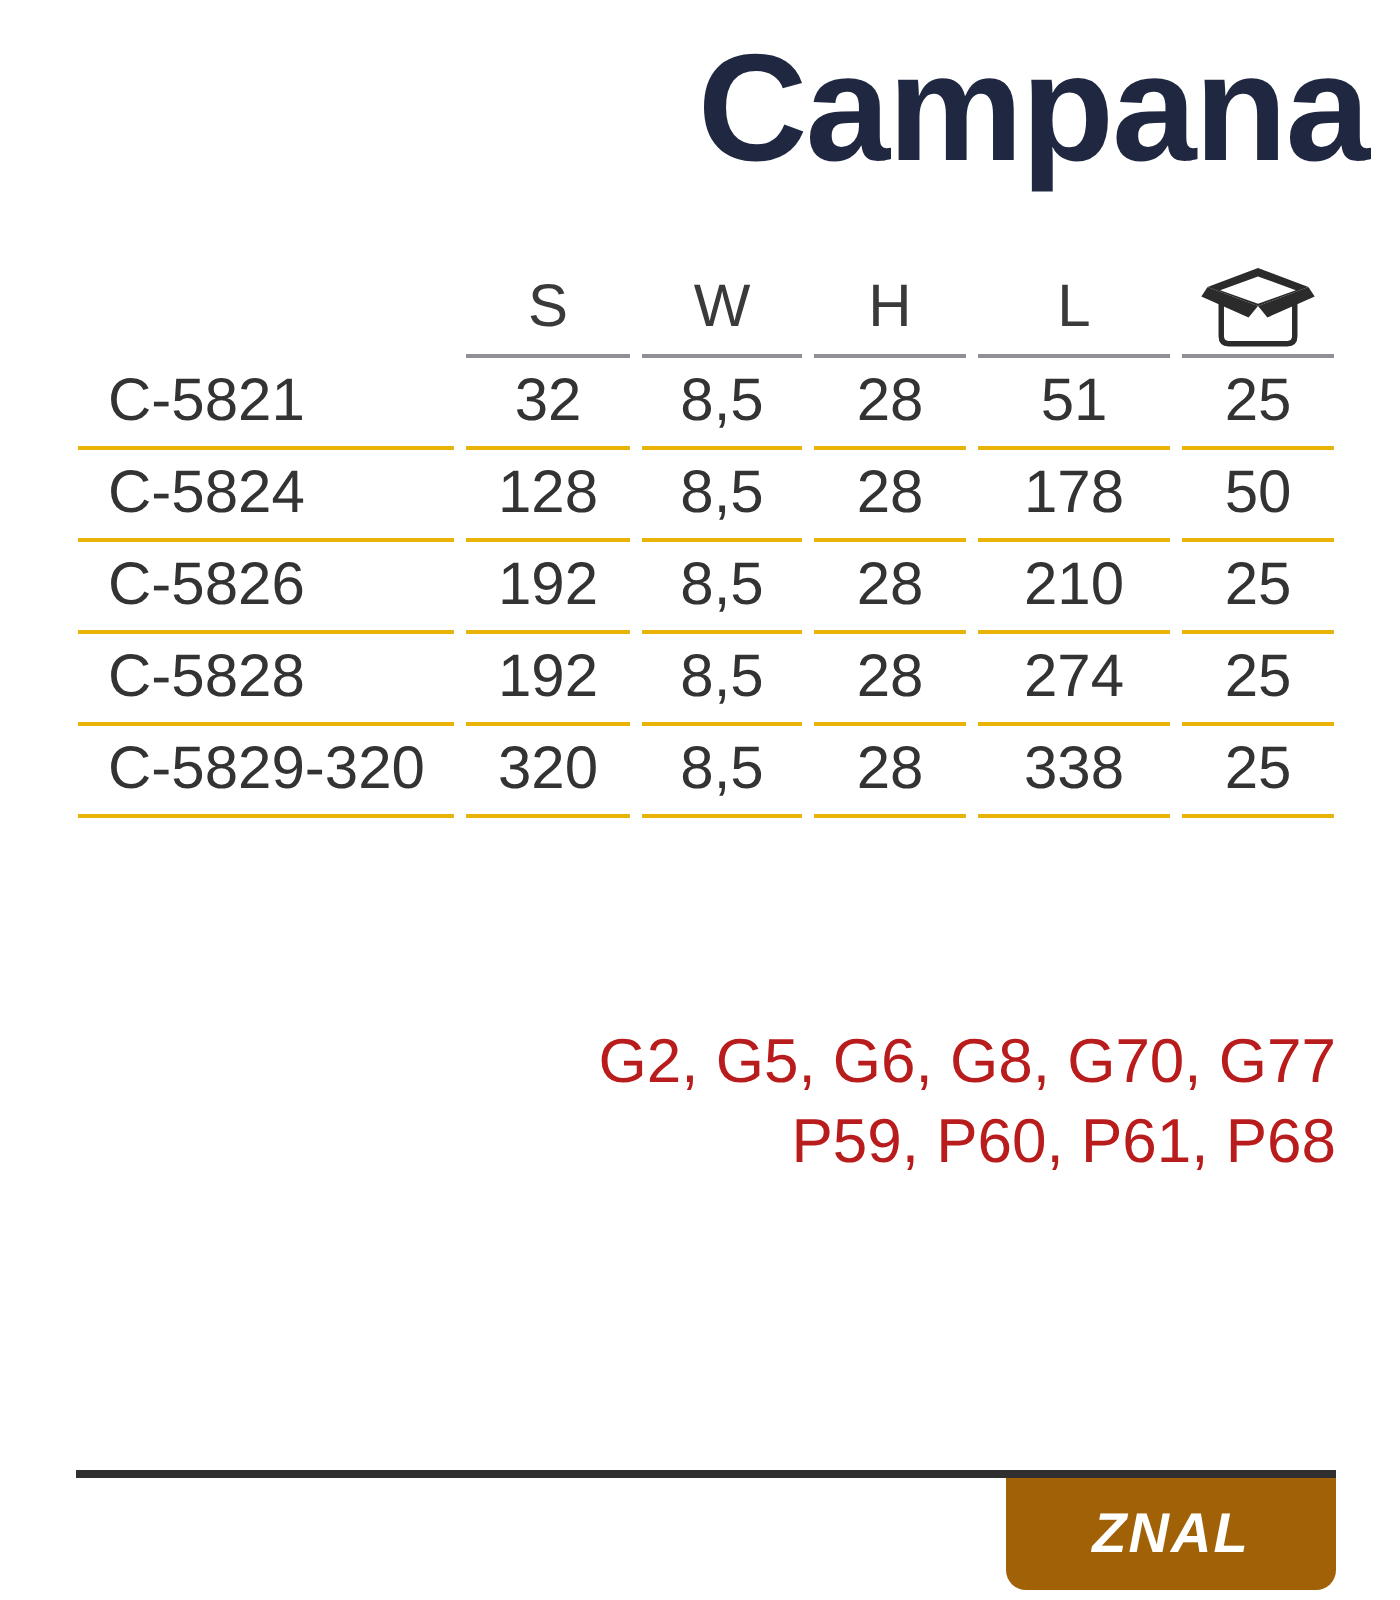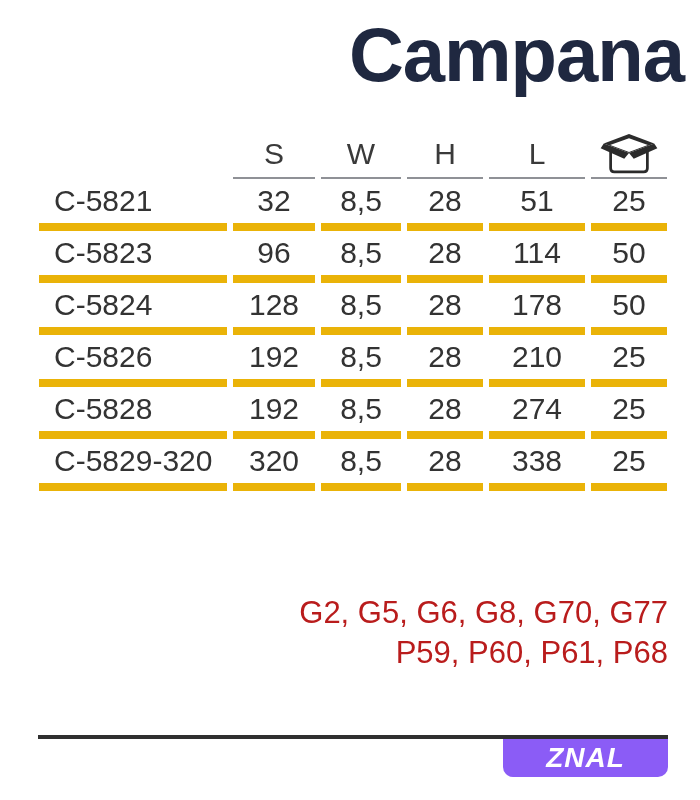--- a/index.html
+++ b/index.html
@@ -52,21 +52,21 @@
   }
   table.spec th.name-col {
     border-bottom: none;
   }
   table.spec td {
     height: 44px;
     font-size: 30px;
     color: #333333;
     text-align: center;
     vertical-align: middle;
-    border-bottom: 8px solid #eab308;
+    border-bottom: 2px solid #eab308;
     padding: 0;
     white-space: nowrap;
   }
   table.spec td.name-col {
     text-align: left;
     padding-left: 15px;
   }
   .box-icon-wrap {
     display: inline-block;
     vertical-align: middle;
@@ -88,22 +88,22 @@
     width: 630px;
   }
   .footer-line {
     width: 630px;
     height: 4px;
     background: #2f2f2f;
   }
   .badge {
     margin-left: auto;
     width: 165px;
-    height: 38px;
-    background: #8b5cf6;
+    height: 56px;
+    background: #a16207;
     border-radius: 0 0 10px 10px;
     display: flex;
     align-items: center;
     justify-content: center;
     color: #ffffff;
     font-weight: 700;
     font-style: italic;
     font-size: 28px;
     letter-spacing: 1px;
   }
@@ -147,28 +147,20 @@
     <tbody id="table-body">
         <tr>
       <td class="name-col">C-5821</td>
       <td>32</td>
       <td>8,5</td>
       <td>28</td>
       <td>51</td>
       <td>25</td>
     </tr>
         <tr>
-      <td class="name-col">C-5823</td>
-      <td>96</td>
-      <td>8,5</td>
-      <td>28</td>
-      <td>114</td>
-      <td>50</td>
-    </tr>
-        <tr>
       <td class="name-col">C-5824</td>
       <td>128</td>
       <td>8,5</td>
       <td>28</td>
       <td>178</td>
       <td>50</td>
     </tr>
         <tr>
       <td class="name-col">C-5826</td>
       <td>192</td>

